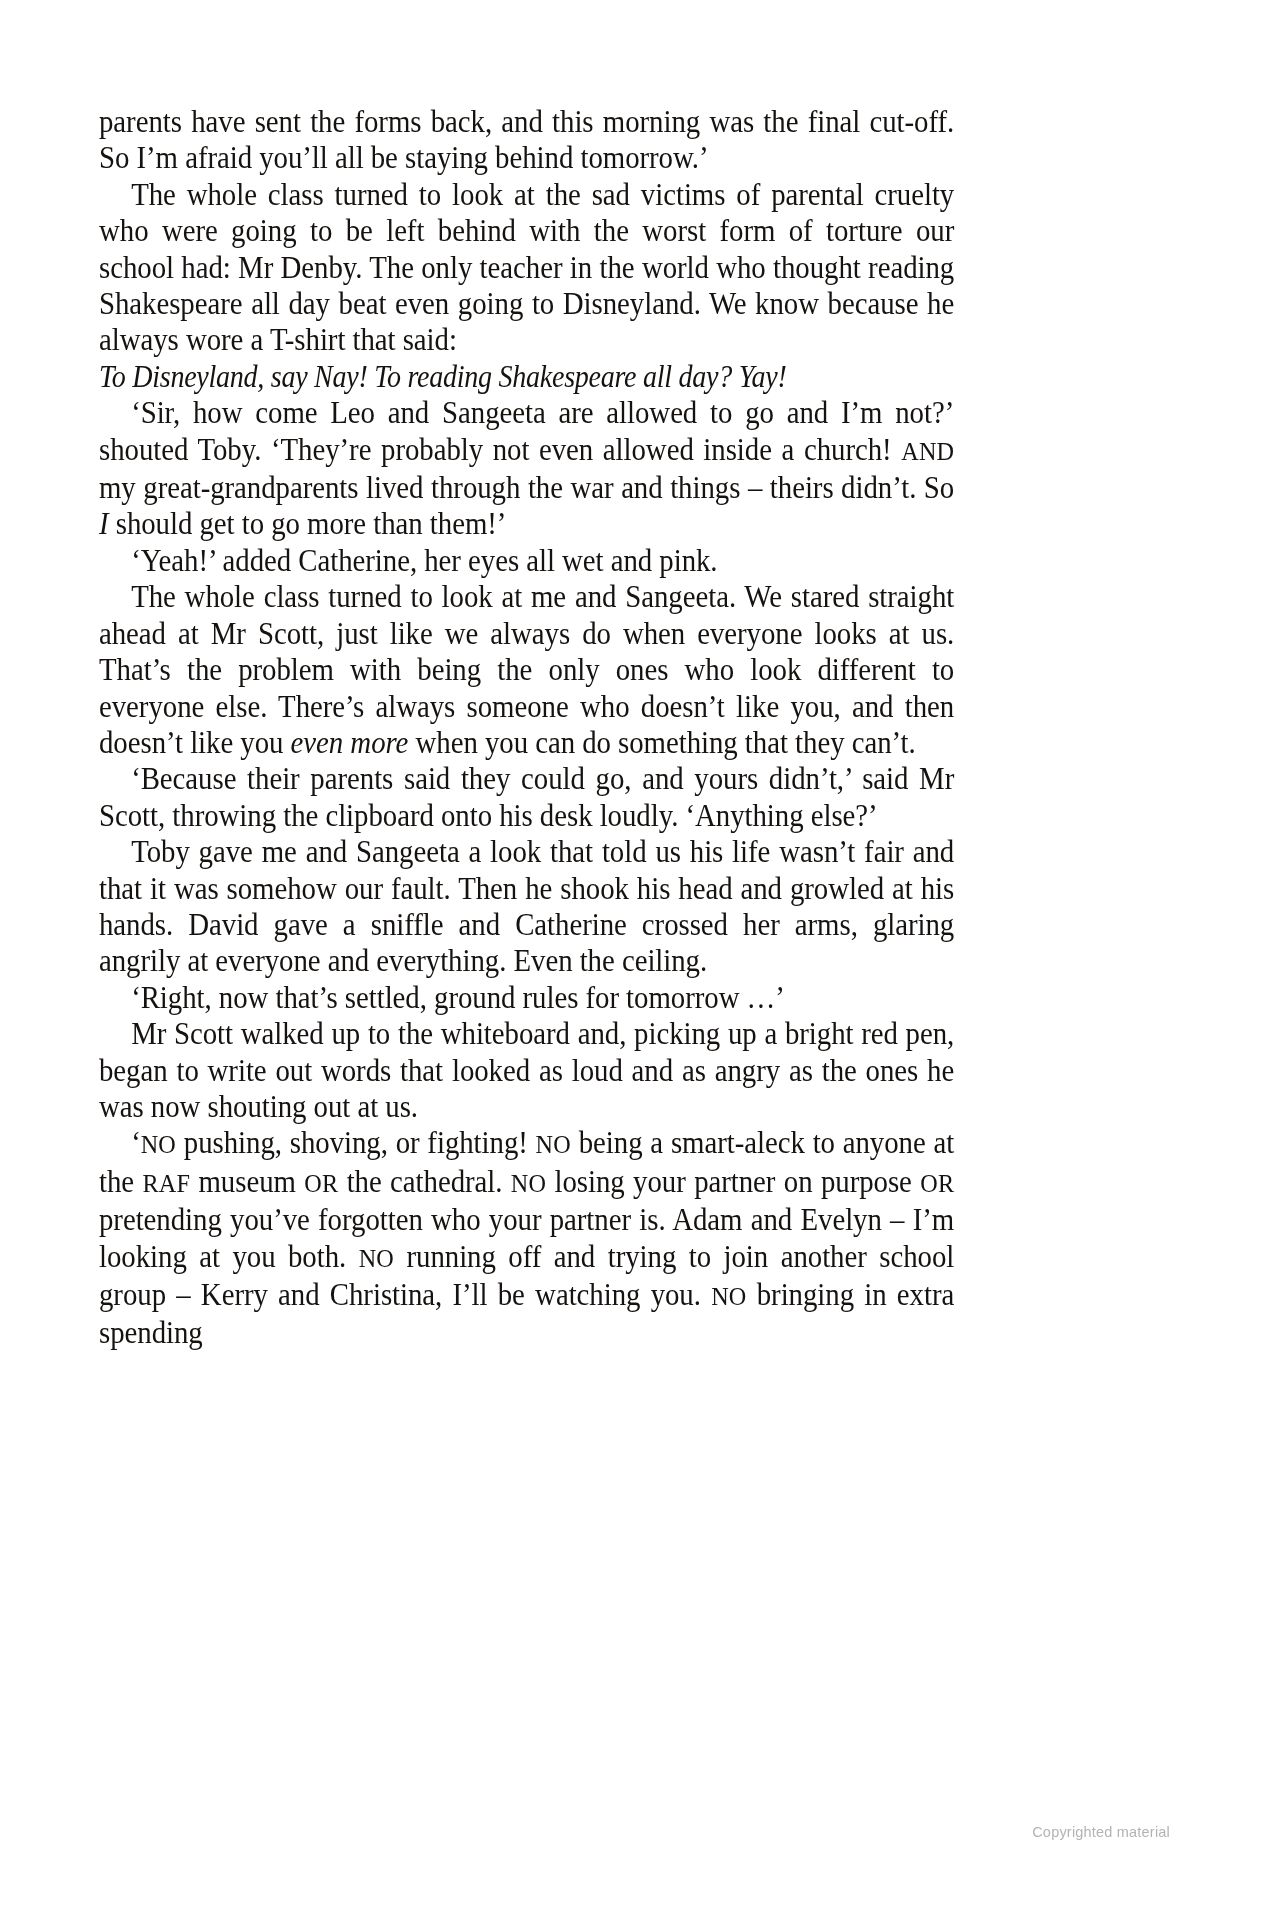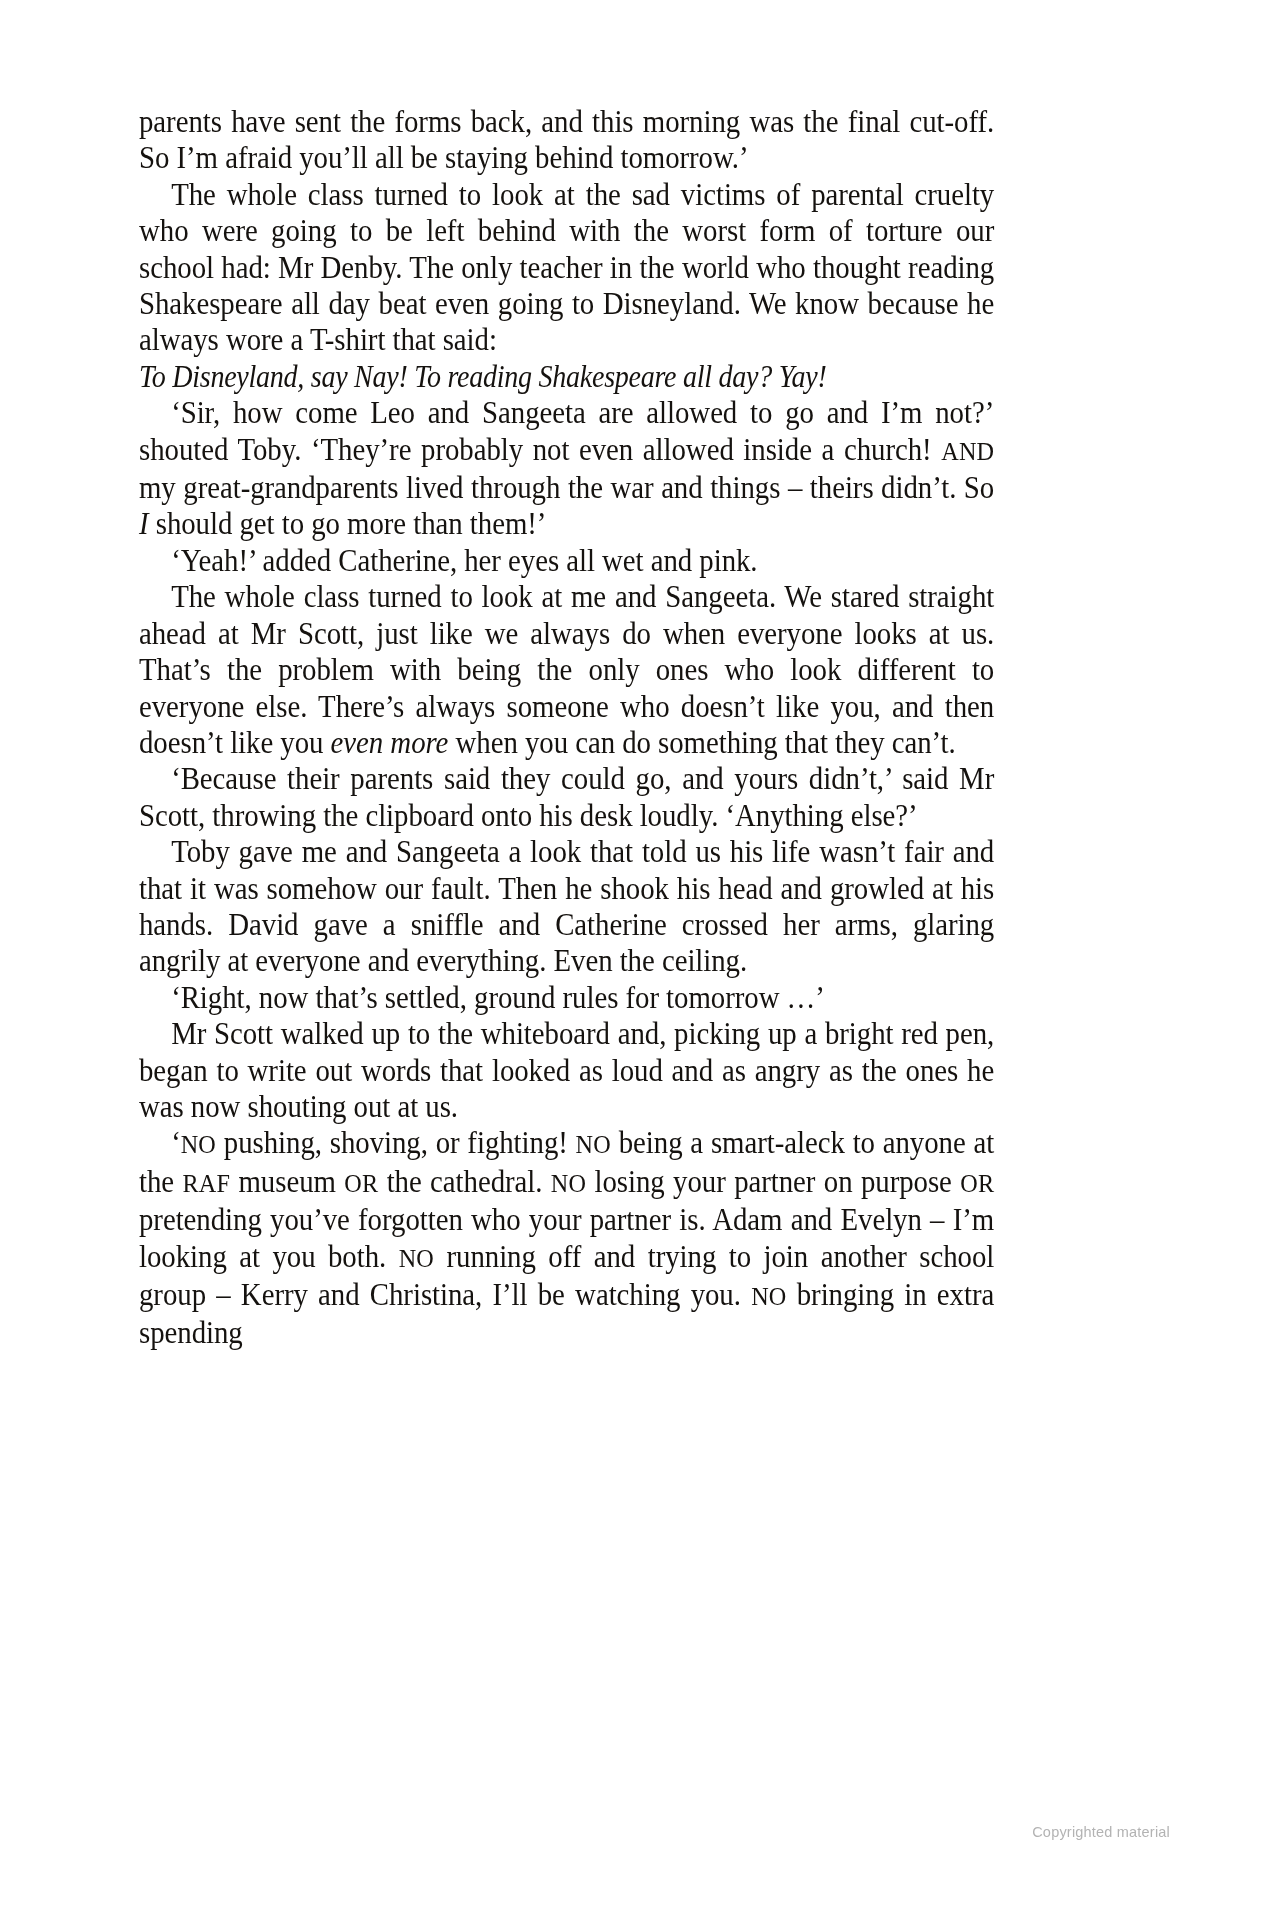--- a/index.html
+++ b/index.html
@@ -23,21 +23,20 @@
     width: 1280px;
     height: 1910px;
     background: #ffffff;
   }
 
   #text-column {
     position: absolute;
     left: 99px;
     top: 104px;
     width: 856px;
-    margin-left: 40px;
   }
 
   p.para {
     margin: 0;
     padding: 0;
     text-align: justify;
     text-justify: inter-word;
     font-size: 30.5px;
     line-height: 36.4px;
     color: #15120f;

